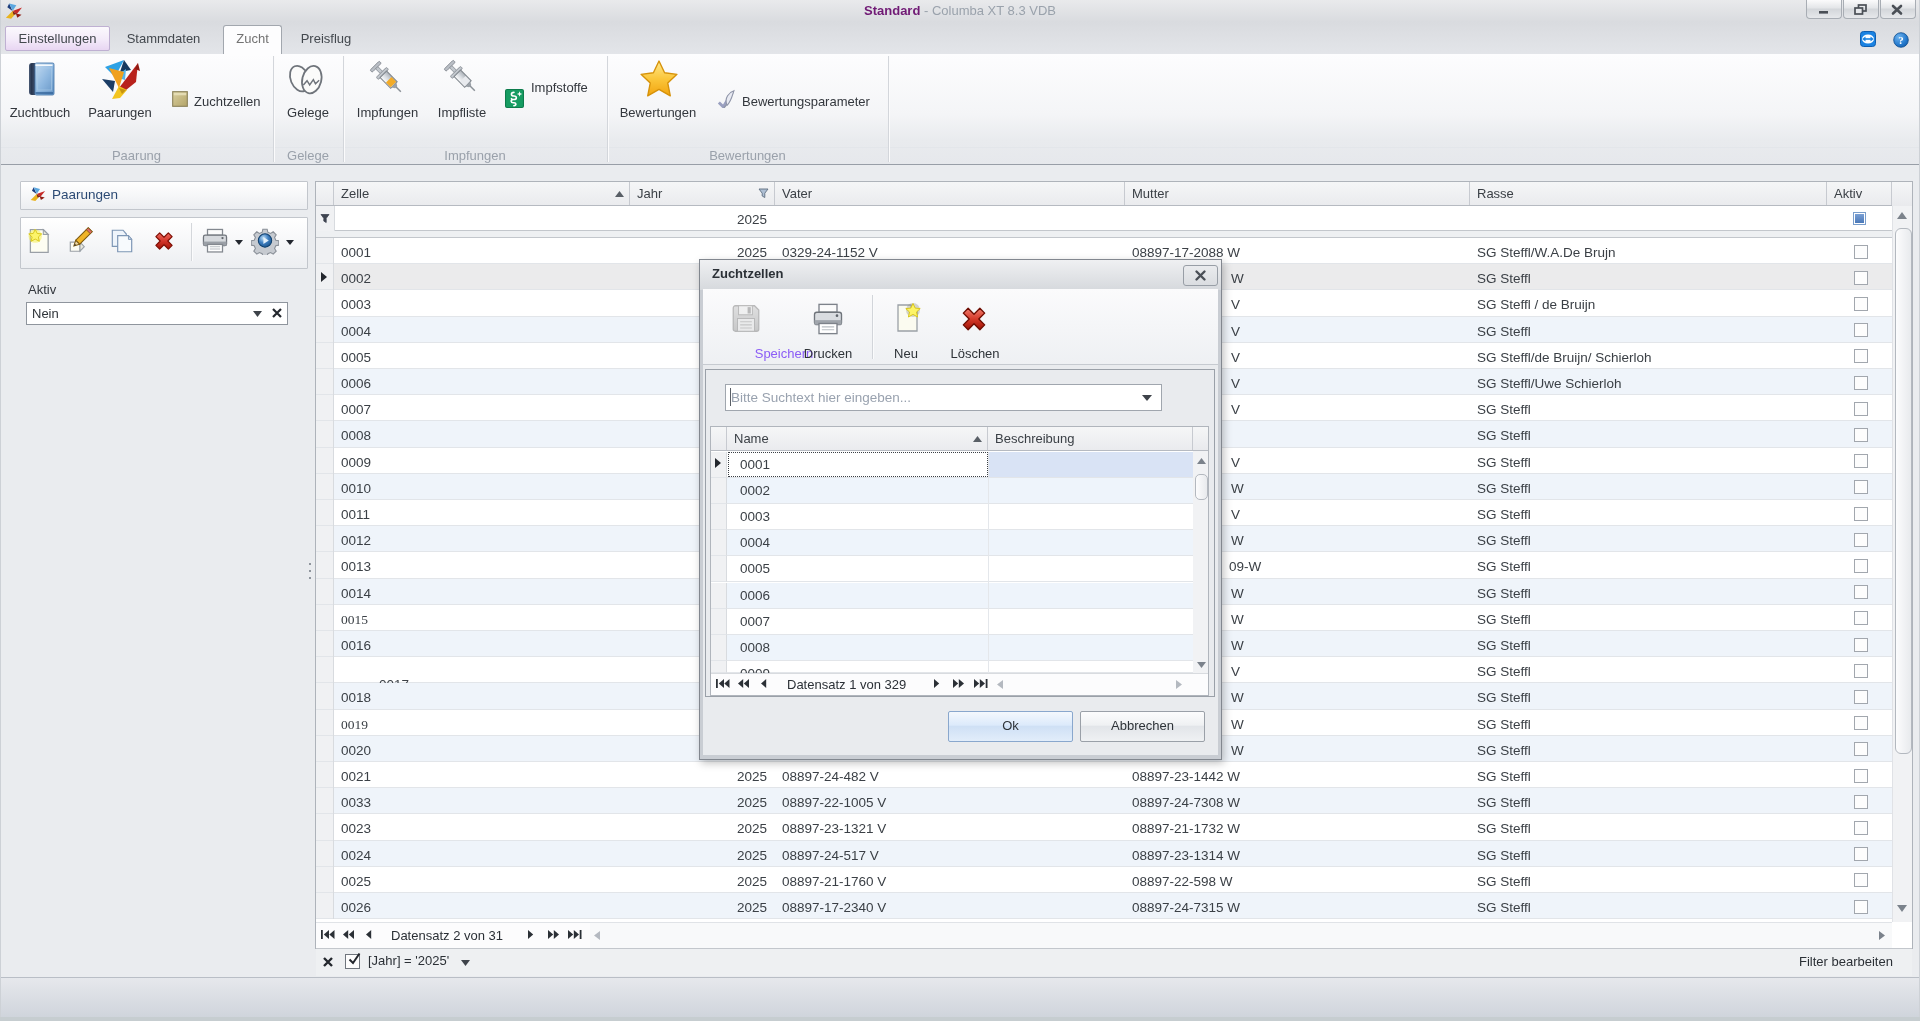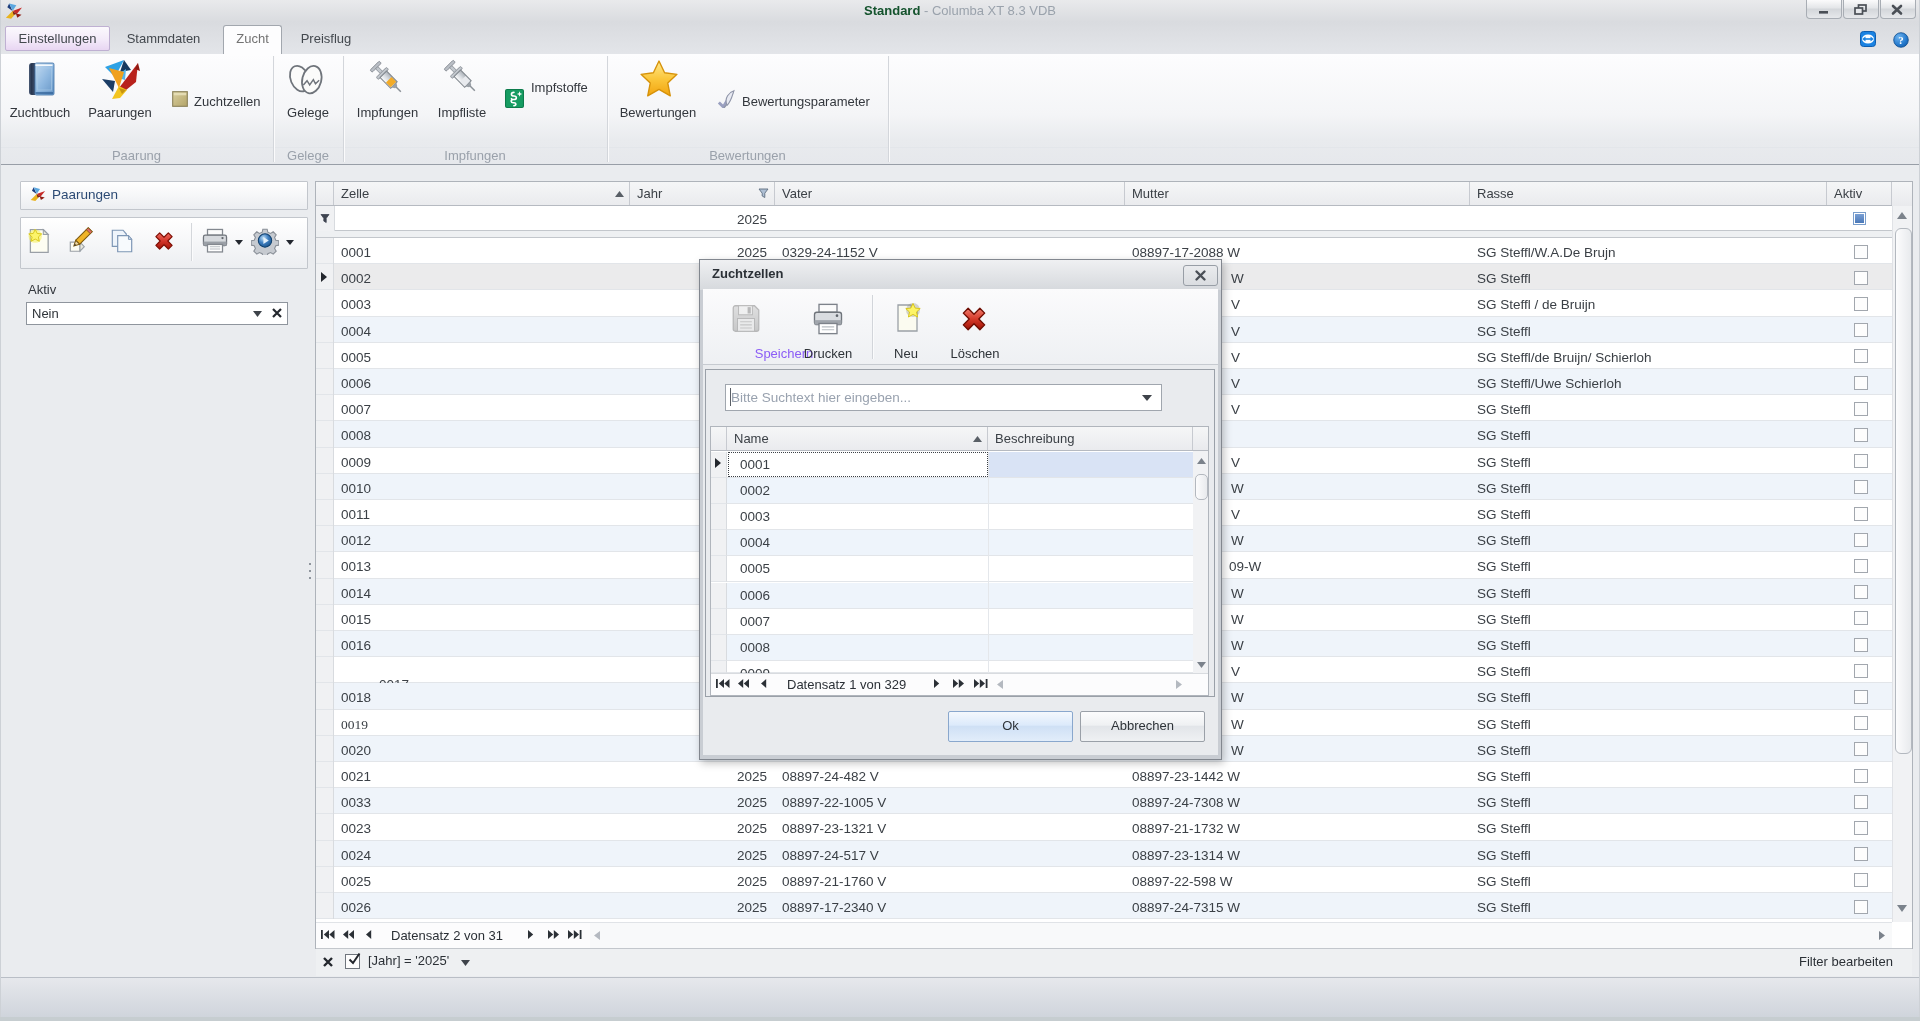--- a/index.html
+++ b/index.html
@@ -42,21 +42,21 @@
 <div class="a" style="left:0;top:0;width:1920px;height:22px;"></div>
 <div class="a" id="titlebar" style="left:0;top:0;width:1920px;height:22px;"></div>
 <svg class="a" style="left:4px;top:2px;" width="19" height="19" viewBox="0 0 20 20">
     <polygon points="3.5,5.5 9,9.5 5.5,1.5" fill="#1d3d7c"></polygon>
 <polygon points="5.5,1.5 9.2,9.2 13,3.5" fill="#5aa7e0"></polygon>
 <polygon points="9,9.5 19,5.8 13.5,12.5" fill="#c62a28"></polygon>
 <polygon points="2,16.5 9,9.5 12.5,12 7.5,17.5" fill="#e9b31f"></polygon>
 <polygon points="12.5,12.2 18.5,13.5 14,16.5" fill="#8e1d14"></polygon>
 <polygon points="9,9.5 13.5,12.5 10,13.5" fill="#7f1f1d"></polygon>
   </svg>
-<div class="tx" style="left:0;top:3px;width:1920px;text-align:center;font-size:13px;color:#9aa2ac;"><b style="color:#14532d;">Standard</b> - Columba XT 8.3 VDB</div>
+<div class="tx" style="left:0;top:3px;width:1920px;text-align:center;font-size:13px;color:#9aa2ac;"><b style="color:#701a75;">Standard</b> - Columba XT 8.3 VDB</div>
 <div class="winbtn" style="left:1806px;"></div>
 <div class="winbtn" style="left:1843px;"></div>
 <div class="winbtn" style="left:1880px;"></div>
 <svg class="a" style="left:1806px;top:0px;" width="34" height="18" viewBox="0 0 34 18">
     <rect x="13" y="11" width="9" height="2.6" fill="#4a4f56"></rect>
   </svg>
 <svg class="a" style="left:1843px;top:0px;" width="34" height="18" viewBox="0 0 34 18">
     <rect x="15.5" y="5" width="7.5" height="6" fill="none" stroke="#4a4f56" stroke-width="1.7"></rect>
     <rect x="12" y="8" width="7.5" height="6" fill="#e6e8eb" stroke="#4a4f56" stroke-width="1.7"></rect>
   </svg>
@@ -391,21 +391,21 @@
 <div class="cell" style="left:334px;top:552.4px;width:296px;line-height:29.5px;">0013</div>
 <div class="cell" style="left:1229px;top:552.4px;width:241px;padding-left:0;line-height:29.5px;">09-W</div>
 <div class="cell" style="left:1470px;top:552.4px;width:357px;line-height:29.5px;">SG Steffl</div>
 <div class="cb" style="left:1854px;top:558.9px;"></div>
 <div class="row" style="top:578.6px;background:#eff4fa;"></div>
 <div class="cell" style="left:334px;top:578.6px;width:296px;line-height:29.5px;">0014</div>
 <div class="cell" style="left:1231px;top:578.6px;width:239px;padding-left:0;line-height:29.5px;">W</div>
 <div class="cell" style="left:1470px;top:578.6px;width:357px;line-height:29.5px;">SG Steffl</div>
 <div class="cb" style="left:1854px;top:585.1px;"></div>
 <div class="row" style="top:604.8px;background:#ffffff;"></div>
-<div class="cell" style="left:334px;top:604.8px;width:296px;line-height:29.5px;">0015</div>
+<div class="cell" style="left:334px;top:604.8px;width:296px;line-height:29.5px;font-family:Liberation Serif, serif;">0015</div>
 <div class="cell" style="left:1231px;top:604.8px;width:239px;padding-left:0;line-height:29.5px;">W</div>
 <div class="cell" style="left:1470px;top:604.8px;width:357px;line-height:29.5px;">SG Steffl</div>
 <div class="cb" style="left:1854px;top:611.3px;"></div>
 <div class="row" style="top:631.0px;background:#eff4fa;"></div>
 <div class="cell" style="left:334px;top:631.0px;width:296px;line-height:29.5px;">0016</div>
 <div class="cell" style="left:1231px;top:631.0px;width:239px;padding-left:0;line-height:29.5px;">W</div>
 <div class="cell" style="left:1470px;top:631.0px;width:357px;line-height:29.5px;">SG Steffl</div>
 <div class="cb" style="left:1854px;top:637.5px;"></div>
 <div class="row" style="top:657.2px;background:#ffffff;"></div>
 <div class="cell" style="left:334px;top:670px;width:296px;line-height:29.5px;margin-left:38px;">0017</div>

